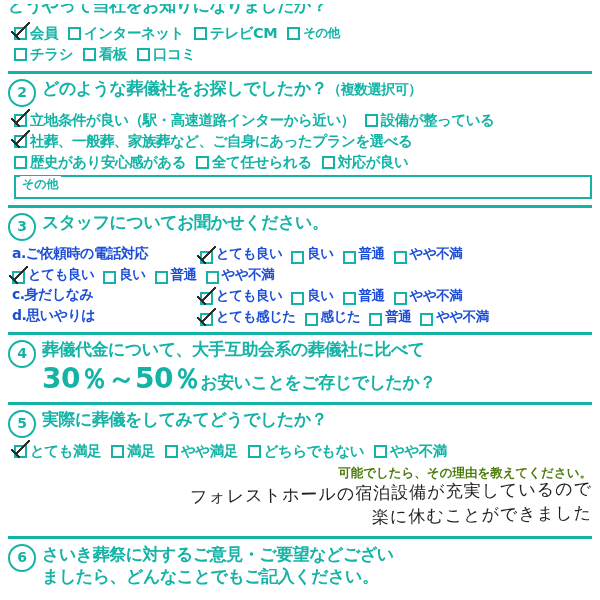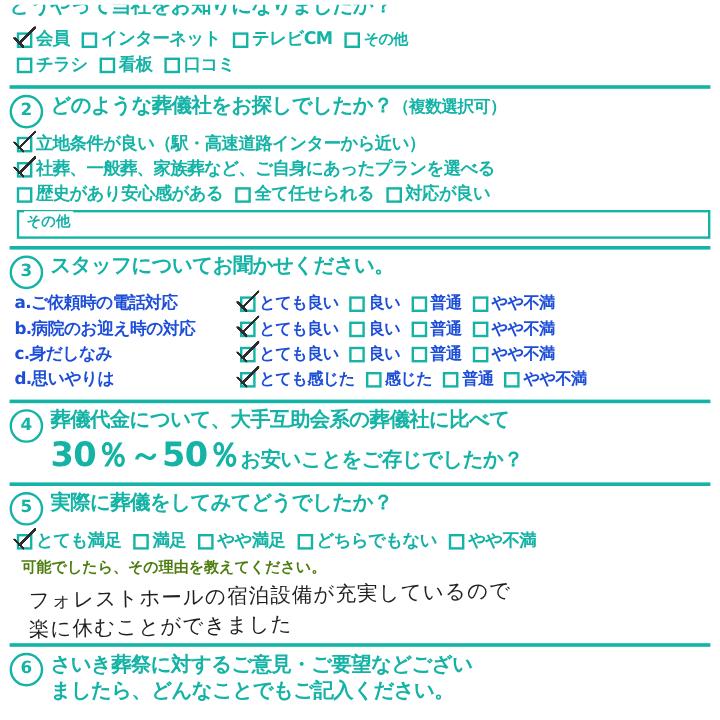--- a/index.html
+++ b/index.html
@@ -47,20 +47,21 @@
     line-height:1.25;
     letter-spacing:-0.5px;
   }
   .qtext .sub{
     font-size:14px;
     font-weight:bold;
   }
   .answers{
     padding-left:6px;
     margin-top:3px;
+    text-align:right;
   }
   .optrow{
     display:flex;
     align-items:center;
     flex-wrap:wrap;
     gap:2px 10px;
     color:#14b3a6;
     font-size:14.5px;
     font-weight:bold;
     line-height:1.45;
@@ -134,21 +135,21 @@
   .staffrow .label{
     width:188px;
     flex:0 0 auto;
     white-space:nowrap;
   }
   .staffrow .choices{
     display:flex;
     gap:9px;
     align-items:center;
   }
-  .staffrow .choices .opt{font-size:13.5px;}
+  .staffrow .choices .opt{font-size:13.5px;align-items:flex-end;}
   
   .hand{
     font-family:"DejaVu Serif","Liberation Serif",serif;
     color:#1f1f1f;
     font-size:17px;
     letter-spacing:1px;
     transform:rotate(-1.2deg);
     white-space:nowrap;
   }
   .handline{margin:1px 0 0 10px;}
@@ -232,20 +233,24 @@
       <div class="qtext">
         <span>どのような葬儀社をお探しでしたか？</span><span class="sub">（複数選択可）</span>
       </div>
     </div>
     <div class="answers">
       <div class="optrow">
         <span class="opt">
             <span class="box checked"></span>
             <span>立地条件が良い（駅・高速道路インターから近い）</span>
           </span>
+        <span class="opt">
+            <span class="box"></span>
+            <span>設備が整っている</span>
+          </span>
       </div>
       <div class="optrow">
         <span class="opt">
             <span class="box checked"></span>
             <span>社葬、一般葬、家族葬など、ご自身にあったプランを選べる</span>
           </span>
       </div>
       <div class="optrow">
         <span class="opt">
             <span class="box"></span>
@@ -287,21 +292,20 @@
               <span class="box"></span>
               <span>普通</span>
             </span>
           <span class="opt">
               <span class="box"></span>
               <span>やや不満</span>
             </span>
         </span>
       </div>
       <div class="staffrow">
-        <span class="label">b.病院のお迎え時の対応</span>
         <span class="choices">
           <span class="opt">
               <span class="box checked"></span>
               <span>とても良い</span>
             </span>
           <span class="opt">
               <span class="box"></span>
               <span>良い</span>
             </span>
           <span class="opt">

